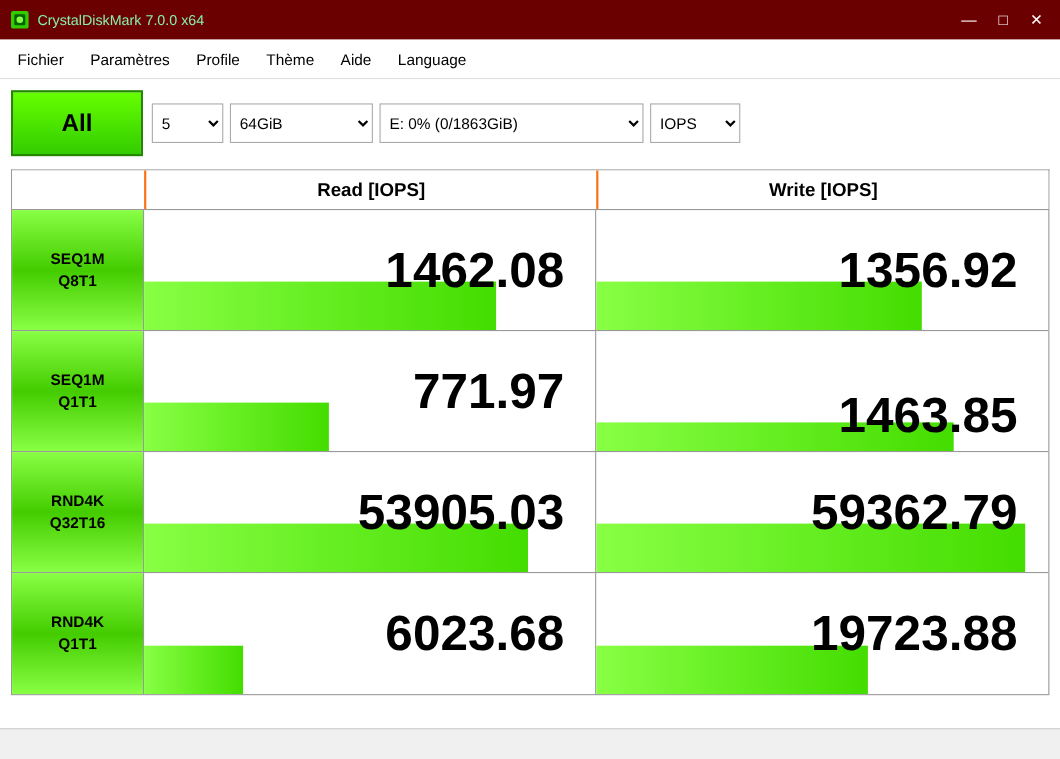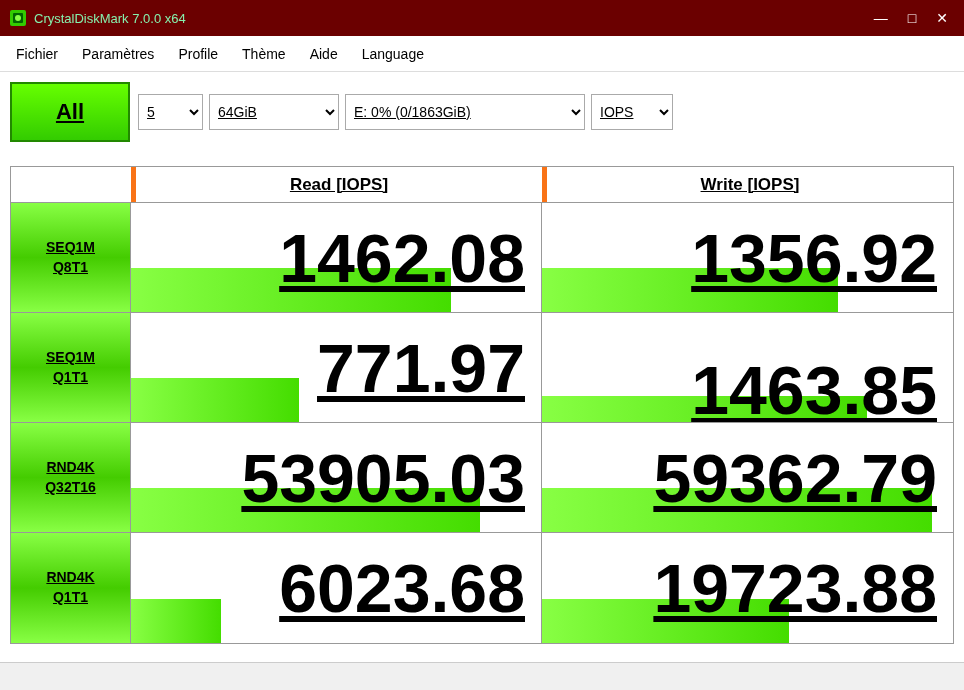--- a/index.html
+++ b/index.html
@@ -78,22 +78,21 @@
       border-radius: 2px;
     }
 
     
     .main-content {
       background: #ffffff;
       flex: 1;
       padding: 10px;
       display: flex;
       flex-direction: column;
-      gap: 20px;
-      text-decoration: underline;
+      gap: 8px;
     }
 
     .all-button {
       background: linear-gradient(to bottom, #66ff00, #33cc00);
       border: 2px solid #228800;
       color: #000;
       font-size: 22px;
       font-weight: bold;
       width: 120px;
       height: 60px;
@@ -144,21 +143,21 @@
       border: 1px solid #999;
       border-bottom: none;
     }
 
     .header-cell {
       display: flex;
       align-items: center;
       justify-content: center;
       font-size: 17px;
       font-weight: bold;
-      border-left: 5px solid #f97316;
+      border-left: 2px solid #f97316;
       background: #fff;
     }
 
     .header-cell:first-child {
       border-left: none;
     }
 
     .results-rows {
       display: flex;
       flex-direction: column;
@@ -185,22 +184,22 @@
       font-weight: bold;
       background: linear-gradient(to bottom, #88ff44 0%, #44cc00 50%, #88ff44 100%);
       border-right: 1px solid #999;
       line-height: 1.4;
     }
 
     .row-value {
       display: flex;
       align-items: center;
       justify-content: flex-end;
-      padding-right: 16px;
-      font-size: 68px;
+      padding-right: 28px;
+      font-size: 45px;
       font-weight: bold;
       position: relative;
       overflow: hidden;
       border-right: 1px solid #999;
     }
 
     .row-value:last-child {
       border-right: none;
     }
 

